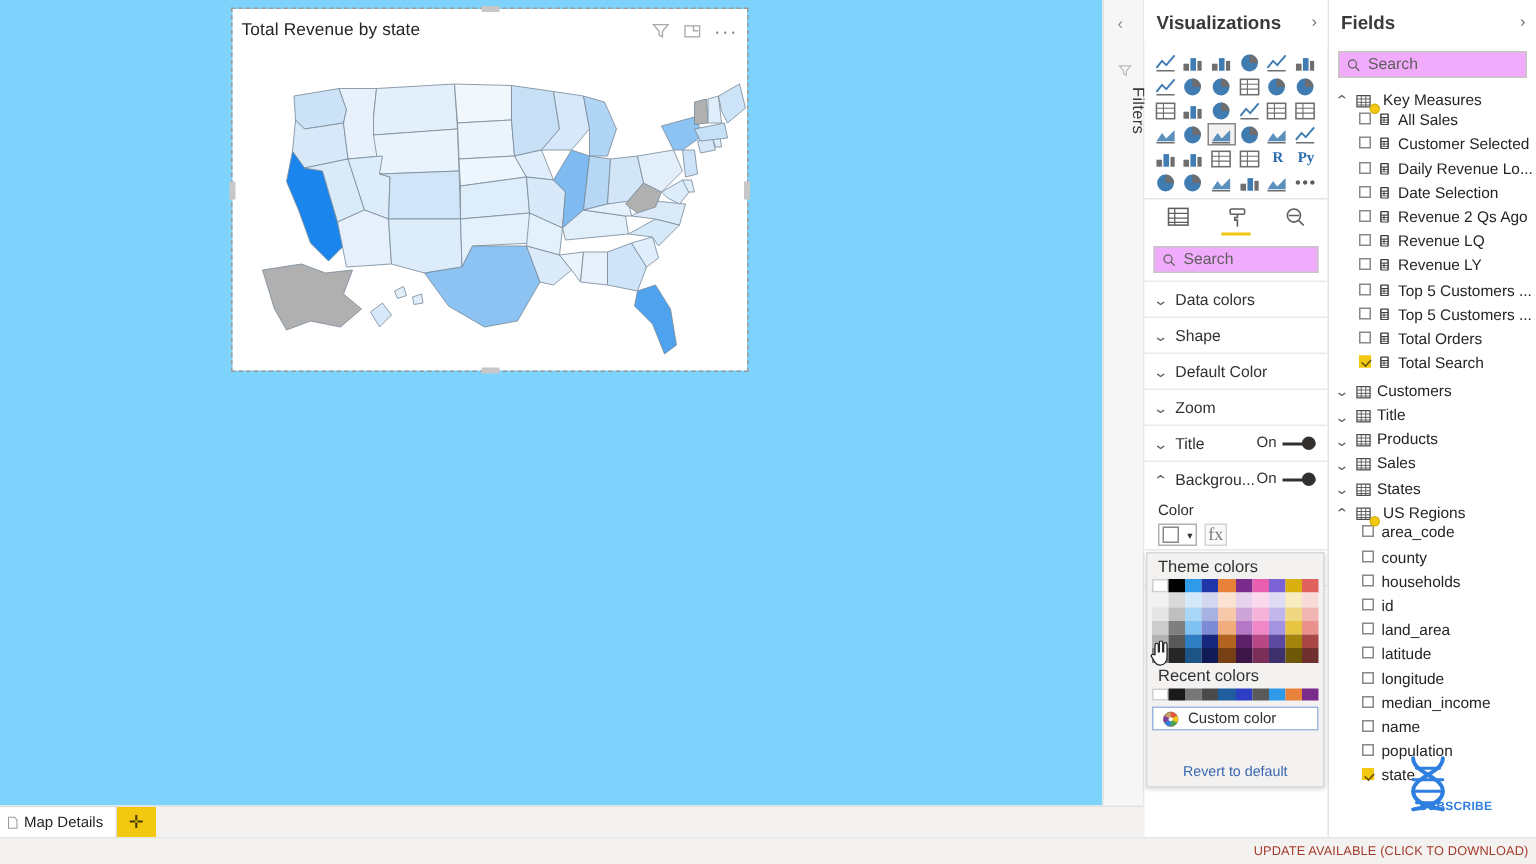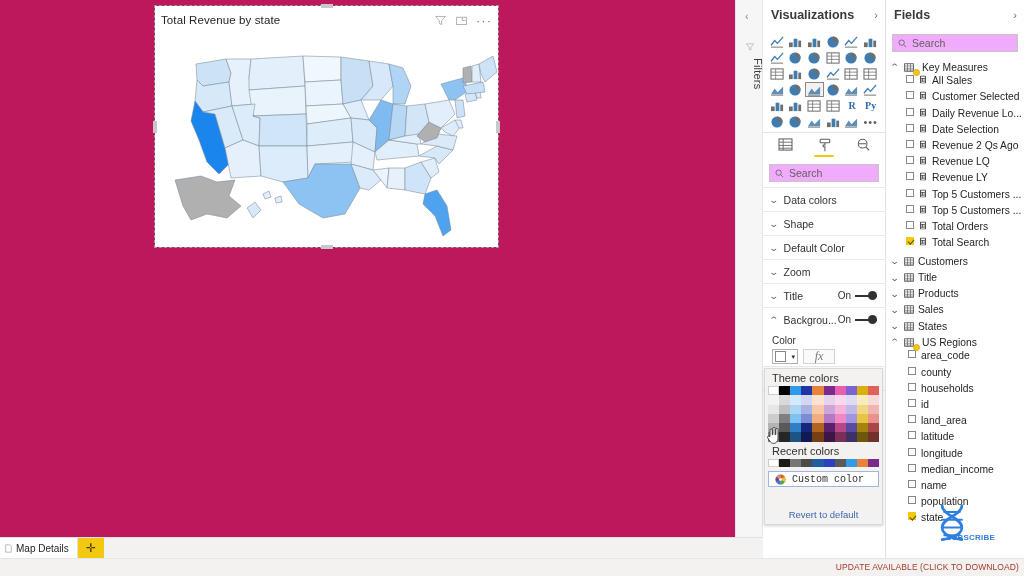--- a/index.html
+++ b/index.html
@@ -8,21 +8,21 @@
     font-family: "Liberation Sans", sans-serif;
     font-size: 11px;
     color: #252423;
     background: #ffffff;
     position: relative;
   }
 
   
   #canvas {
     position:absolute; left:0; top:0; width:735px; height:537px;
-    background:#be185d;
+    background:#7dd3fc;
   }
 
   
   #map-visual {
     position:absolute; left:155px; top:6px; width:343px; height:241px;
     background:#ffffff;
     outline:1px dashed #9b9b9b;
     outline-offset:0px;
   }
   #map-visual .vtitle {
@@ -110,36 +110,36 @@
   .toggle.off .knob { left:0; background:#fff; border:1.5px solid #323130; }
   .toggle.off .track { left:9px; width:13px; }
 
   
   .color-block { padding:4px 8px 2px 9px; }
   .color-block .cl { font-size:10px; color:#323130; }
   .color-row { display:flex; align-items:center; gap:5px; margin-top:3px; }
   .swatch-btn { width:26px; height:15px; border:1px solid #b3b0ad; background:#fff; display:flex; align-items:center; justify-content:space-between; padding:0 2px;}
   .swatch-btn .sw { width:11px; height:11px; border:1px solid #8a8886; background:#ffffff; }
   .swatch-btn .cv { font-size:7px; color:#323130; }
-  .fx-btn { width:32px; height:15px; border:1px solid #d6d4d2; background:#fafafa; display:flex; align-items:center; justify-content:center;
-            font-family:"Liberation Serif", serif; font-style:italic; font-size:12px; color:#7a7a7a; }
+  .fx-btn { width:15px; height:15px; border:1px solid #d6d4d2; background:#fafafa; display:flex; align-items:center; justify-content:center;
+            font-family:"Liberation Serif", serif; font-size:12px; color:#7a7a7a; }
 
   
   #color-flyout {
     position:absolute; left:764px; top:368px; width:119px;
     background:#f3f2f1; border:1px solid #d9d9d9; z-index:40;
     box-shadow:0 1px 3px rgba(0,0,0,.18);
   }
   #color-flyout .hdr { font-size:11px; color:#323130; padding:3px 0 2px 7px; }
   .pal { display:grid; grid-template-columns:repeat(10,1fr); gap:0; padding:0 3px; }
   .pal .cell { height:9.3px; }
   .pal.recent .cell { height:8.5px; }
   .custom-btn {
     margin:4px 3px 0 3px; height:16px; background:#ffffff; border:1px solid #9db7e0;
-    display:flex; align-items:center; gap:6px; padding-left:6px; cursor:pointer;font-family:Liberation Mono, monospace;
+    display:flex; align-items:center; gap:6px; padding-left:6px; cursor:pointer;
   }
   .custom-btn .lbl { font-size:10px; color:#323130; }
   .revert {
     text-align:center; font-size:9.5px; color:#3a67b0; padding:3px 0 4px 0; cursor:pointer;margin-top:19px;
   }
   #cursor-hand { position:absolute; left:766px; top:427px; width:14px; height:17px; z-index:60; pointer-events:none;}
 
   
   #fields-list { padding-top:2px; }
   .fgroup { height:16.2px; display:flex; align-items:center; gap:4px; padding-left:5px; cursor:pointer; }

